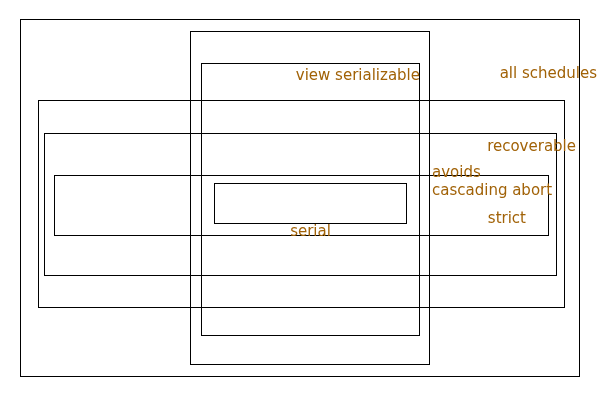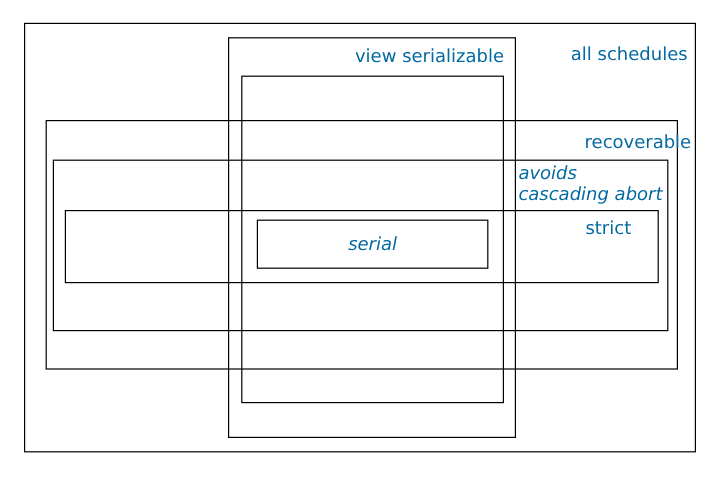--- a/index.html
+++ b/index.html
@@ -17,45 +17,46 @@
     overflow: hidden;
   }
   .box {
     position: absolute;
     border: 1px solid #000000;
     box-sizing: border-box;
     background: transparent;
   }
   .label {
     position: absolute;
-    color: #0369a1;
+    color: #a16207;
     font-size: 15px;
     line-height: 18px;
     white-space: pre-line;
     background: transparent;
+    margin-top: 28px;
   }
   .label.right  { text-align: right; }
   .label.left   { text-align: left; }
-  .label.center { text-align: center; font-style: italic; }
+  .label.center { text-align: center; }
 
   
   #box-all-schedules          { left: 20px;  top: 19px;  width: 560px; height: 358px; }
   #box-view-serializable      { left: 190px; top: 31px;  width: 240px; height: 334px; }
   #box-conflict-serializable  { left: 201px; top: 63px;  width: 219px; height: 273px; }
   #box-recoverable            { left: 38px;  top: 100px; width: 527px; height: 208px; }
   #box-avoids-cascading-abort { left: 44px;  top: 133px; width: 513px; height: 143px; }
   #box-strict                 { left: 54px;  top: 175px; width: 495px; height: 61px;  }
   #box-serial                 { left: 214px; top: 183px; width: 193px; height: 41px;  }
 
   
-  #label-all-schedules          { left: 400px; top: 36px;  width: 173px; }
+  #label-all-schedules          { left: 400px; top: 36px;  width: 173px; padding-left: 24px; }
   #label-view-serializable      { left: 240px; top: 38px;  width: 180px; }
   #label-conflict-serializable  { left: 210px; top: 70px;  width: 202px; }
   #label-recoverable            { left: 420px; top: 109px; width: 156px; }
-  #label-avoids-cascading-abort { left: 432px; top: 135px; width: 130px; font-style: italic; }
+  #label-avoids-cascading-abort { left: 432px; top: 135px; width: 130px; }
   #label-strict                 { left: 404px; top: 181px; width: 122px; text-align: right; }
   #label-serial                 { left: 214px; top: 194px; width: 193px; }
 </style>
 </head>
 <body>
 
 <div id="canvas">
 
   <div class="box" id="box-all-schedules"></div>
 

